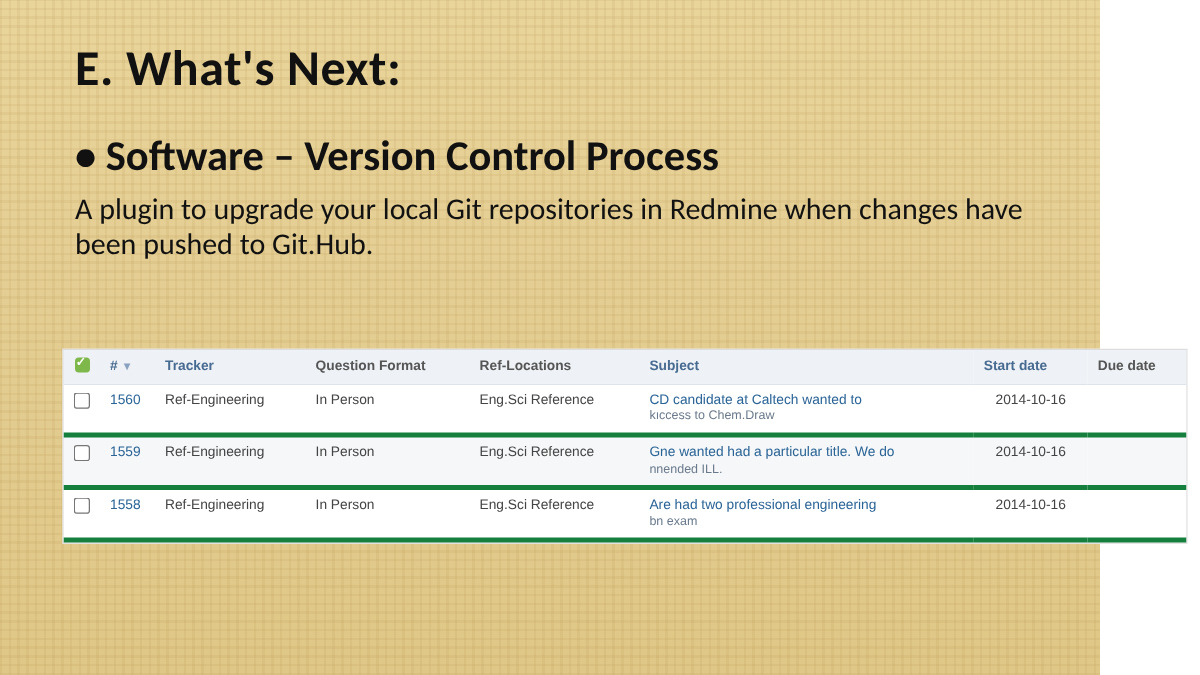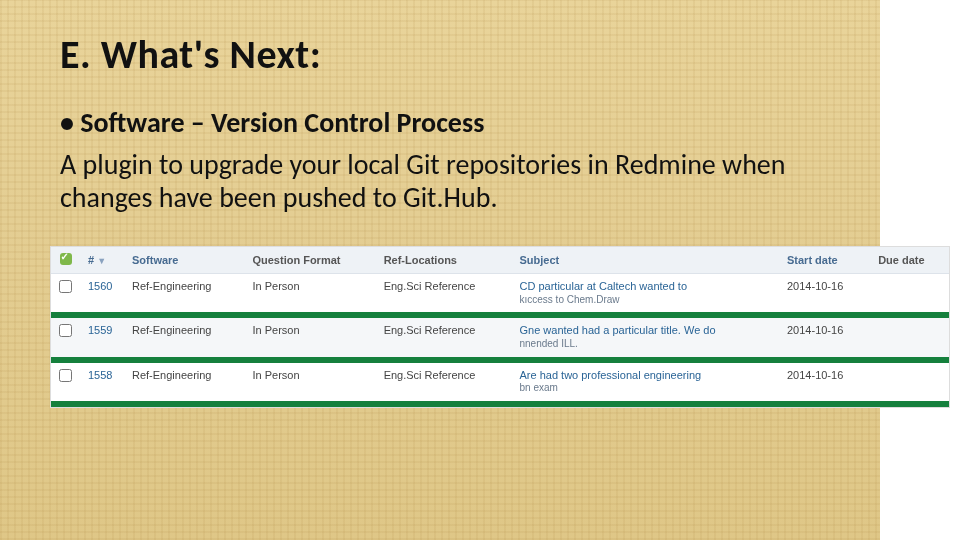--- a/index.html
+++ b/index.html
@@ -6,81 +6,81 @@
   html, body { width: 960px; height: 540px; overflow: hidden; font-family: Calibri, "Segoe UI", Arial, sans-serif; }
   .slide {
     width: 880px; height: 540px;
     background:
       repeating-linear-gradient(90deg, rgba(170,130,60,0.10) 0 2px, rgba(170,130,60,0) 2px 7px),
       repeating-linear-gradient(0deg, rgba(170,130,60,0.10) 0 2px, rgba(170,130,60,0) 2px 7px),
       linear-gradient(180deg, #e9d49a 0%, #e4ce93 40%, #dfc787 100%);
     padding: 18px 60px 0 60px;
   }
   .title { font-size: 40px; font-weight: 700; color: #111; margin: 12px 0 26px 0; letter-spacing: 0.5px; }
-  .bullet1 { font-size: 28px; font-weight: 700; color: #111; margin-bottom: 8px; }
-  .body { font-size: 28px; color: #111; line-height: 1.18; margin-bottom: 32px; max-width: 830px; }
+  .bullet1 { font-size: 34px; font-weight: 700; color: #111; margin-bottom: 8px; }
+  .body { font-size: 24px; color: #111; line-height: 1.18; margin-bottom: 68px; max-width: 830px; }
   .bullet2 { font-size: 26px; font-weight: 700; color: #111; margin-left: 18px; margin-bottom: 18px; }
   .bullet2 .dot { font-weight: 400; font-size: 20px; display: inline-block; vertical-align: 2px; margin-right: 10px; }
 
   .table-wrap { background: #fff; border: 1px solid #ddd; width: 900px; margin-left: -10px; }
   table { width: 100%; border-collapse: collapse; font-family: Verdana, Arial, sans-serif; font-size: 11px; }
   thead th { background: #eef2f6; color: #476b91; font-weight: 700; text-align: left; padding: 6px 8px 6px 8px; border-bottom: 1px solid #dde3ea; cursor: pointer; }
   thead th.plain { color: #555; font-weight: 700; cursor: default; }
   thead th .sort { color: #8aa2bf; margin-left: 3px; font-size: 9px; }
   thead th.check { width: 26px; text-align: center; }
   thead th.check .tick {
     display: inline-block; width: 12px; height: 12px;
     background: #7fb84a; border-radius: 3px; position: relative;
   }
   thead th.check .tick::after {
     content: "✓"; color: #fff; font-size: 10px; font-weight: 700;
     position: absolute; left: 1px; top: -2px;
   }
   thead th.hash { width: 44px; color: #476b91; }
-  tbody td { padding: 6px 8px; border-bottom: 6px solid #15803d; vertical-align: top; }
+  tbody td { padding: 6px 8px; border-bottom: 4px solid #15803d; vertical-align: top; }
   tbody tr:nth-child(odd) { background: #fff; }
   tbody tr:nth-child(even) { background: #f5f7f9; }
   .cb { width: 26px; text-align: center; }
   .cb input { accent-color: #888; }
   .idcell { color: #2a6496; cursor: pointer; }
   .subj { color: #2a6496; line-height: 1.25; cursor: pointer; }
   .subj small { color: #6a7a8c; display: block; font-size: 10px; }
   td.plain { color: #444; }
-  td.date { color: #444; white-space: nowrap; }
+  td.date { color: #444; white-space: nowrap; text-align: center; }
 </style>
 </head>
 <body>
 
 <div class="slide">
   <div class="title">E. What's Next:</div>
   <div class="bullet1">• Software – Version Control Process</div>
   <div class="body">A plugin to upgrade your local Git repositories in Redmine when changes have been pushed to Git.Hub.</div>
 
   <div class="table-wrap">
     <table>
       <thead>
         <tr>
           <th class="check"><span class="tick"></span></th>
           <th class="hash"><span>#</span><span class="sort">▼</span></th>
-          <th>Software</th>
+          <th>Tracker</th>
           <th class="plain">Question Format</th>
           <th class="plain">Ref-Locations</th>
           <th>Subject</th>
           <th>Start date</th>
           <th class="plain">Due date</th>
         </tr>
       </thead>
       <tbody>
         <tr>
           <td class="cb"><input type="checkbox" style=""></td>
           <td class="idcell">1560</td>
           <td class="plain">Ref-Engineering</td>
           <td class="plain">In Person</td>
           <td class="plain">Eng.Sci Reference</td>
-          <td class="subj"><span>CD particular at Caltech wanted to</span><small>kıccess to Chem.Draw</small></td>
+          <td class="subj"><span>CD candidate at Caltech wanted to</span><small>kıccess to Chem.Draw</small></td>
           <td class="date">2014-10-16</td>
           <td class="date"></td>
         </tr>
         <tr>
           <td class="cb"><input type="checkbox" style=""></td>
           <td class="idcell">1559</td>
           <td class="plain">Ref-Engineering</td>
           <td class="plain">In Person</td>
           <td class="plain">Eng.Sci Reference</td>
           <td class="subj"><span>Gne wanted had a particular title. We do</span><small>nnended ILL.</small></td>

